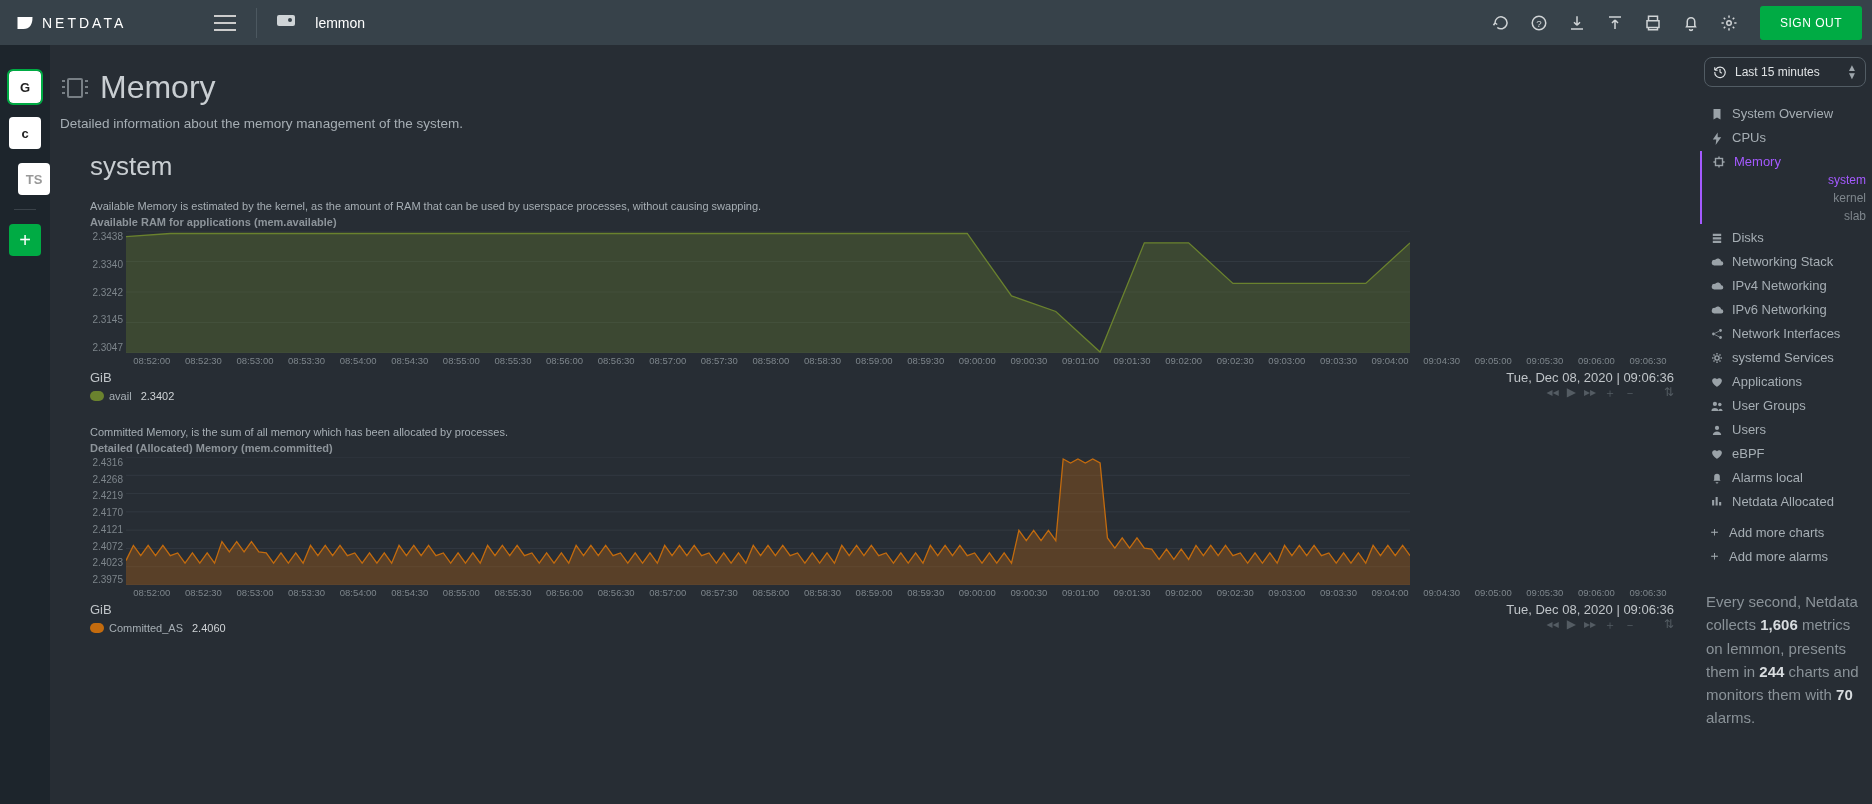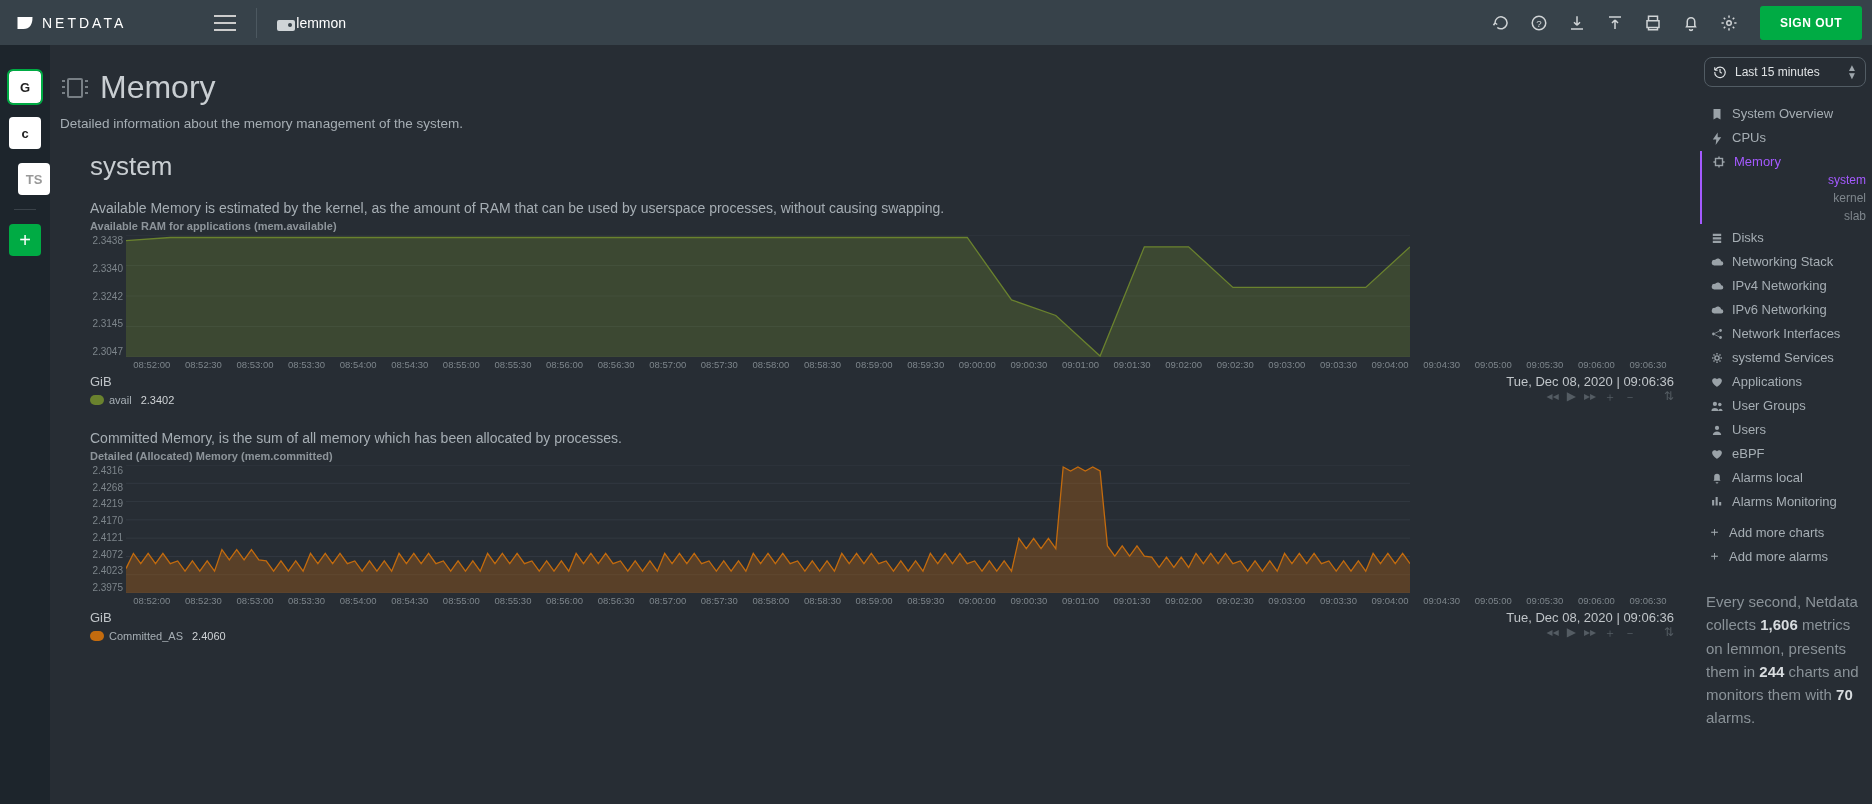--- a/index.html
+++ b/index.html
@@ -14,29 +14,29 @@
   
   .header{height:45px;background:var(--header);display:flex;align-items:center;
     padding:0 10px 0 16px;gap:8px;}
   .logo{display:flex;align-items:center;gap:8px;color:#fff;font-weight:300;
     letter-spacing:3px;font-size:14px;}
   .logo-mark{width:18px;height:18px;}
   .ham{width:22px;height:22px;display:flex;flex-direction:column;
     justify-content:center;gap:5px;margin-left:80px;cursor:pointer;}
   .ham span{height:2px;background:#ccc;}
   .vline{width:1px;height:30px;background:#4c5860;margin:0 12px;}
-  .host{display:flex;align-items:flex-end;gap:1px;color:#fff;font-size:14px;}
+  .host{display:flex;align-items:flex-start;gap:20px;color:#fff;font-size:14px;}
   .host-ic{width:18px;height:11px;border-radius:2px;background:#cfd4d7;position:relative;}
   .host-ic::after{content:"";position:absolute;right:3px;top:3px;width:4px;height:4px;
     border-radius:50%;background:#37424a;}
   .spacer{flex:1;}
   .hicons{display:flex;align-items:center;gap:20px;color:#d0d4d6;}
   .hicon{width:18px;height:18px;cursor:pointer;}
   .signout{background:var(--green);color:#fff;border:none;padding:10px 20px;
-    font-size:12px;font-weight:700;letter-spacing:.5px;border-radius:3px;cursor:pointer;
+    font-size:12px;font-weight:400;letter-spacing:.5px;border-radius:3px;cursor:pointer;
     margin-left:14px;}
   
   .body{display:flex;height:calc(100% - 45px);}
   .leftrail{width:50px;background:var(--bg);padding-top:26px;display:flex;
     flex-direction:column;align-items:center;gap:14px;}
   .railbtn{width:32px;height:32px;border-radius:4px;background:#fff;color:#222;
     display:flex;align-items:center;justify-content:center;font-size:13px;font-weight:600;cursor:pointer;}
   .railbtn.active{outline:2px solid var(--green);}
   .railbtn.ts{color:#999;}
   .railhr{width:22px;height:1px;background:#3a4249;}
@@ -53,21 +53,21 @@
     display:flex;flex-direction:column;gap:0;}
   
   .title{display:flex;align-items:center;gap:12px;color:#c9ced2;
     font-size:32px;font-weight:300;margin:6px 0 10px 2px;}
   .chipicon{width:26px;height:28px;display:inline-block;position:relative;}
   .chipicon .core{position:absolute;inset:4px 5px;border:2px solid #787f85;border-radius:2px;}
   .chipicon .pin{position:absolute;width:2px;height:4px;background:#787f85;}
   .subtitle{color:var(--text);font-size:13.5px;margin-bottom:20px;}
   .secthead{font-size:26px;font-weight:300;color:#c9ced2;margin:6px 0 18px 30px;}
   .chartblk{margin:0 0 24px 30px;padding-right:30px;}
-  .chdesc{font-size:14px;color:var(--text);margin-bottom:4px;}
+  .chdesc{font-size:11px;color:var(--text);margin-bottom:4px;}
   .chtitle{font-size:11px;font-weight:700;color:#8d949a;margin-bottom:3px;}
   .plot{display:flex;}
   .ylabs{display:flex;flex-direction:column;justify-content:space-between;
     align-items:flex-end;font-size:10px;color:#7d858b;padding-right:3px;}
   .xlabs{display:flex;margin-left:36px;font-size:9.5px;color:#7d858b;
     justify-content:space-between;margin-top:2px;}
   .xlabs span{flex:1;text-align:center;white-space:nowrap;}
   .chfoot{display:flex;align-items:center;margin-top:4px;}
   .unit{font-size:13px;color:#c0c5c9;margin-right:14px;}
   .ts{font-size:13px;color:#c0c5c9;margin-left:auto;}
@@ -461,21 +461,21 @@
                 <path d="M5 14h10l-1-2V8a4 4 0 0 0-8 0v4zM8 16a2 2 0 0 0 4 0" fill="currentColor"></path>
               </svg>
               <span>Alarms local</span>
             </div>
           </div>
           <div>
             <div class="navitem">
               <svg class="nic" viewBox="0 0 20 20">
                 <path d="M3 15h3V7H3zM8 15h3V3H8zM13 15h3v-5h-3z" fill="currentColor"></path>
               </svg>
-              <span>Alarms Monitoring</span>
+              <span>Netdata Allocated</span>
             </div>
           </div>
         </div>
       <div class="addline">
         <span>＋</span>
         <span>Add more charts</span>
       </div>
       <div class="addline" style="margin-top:0;">
         <span>＋</span>
         <span>Add more alarms</span>

